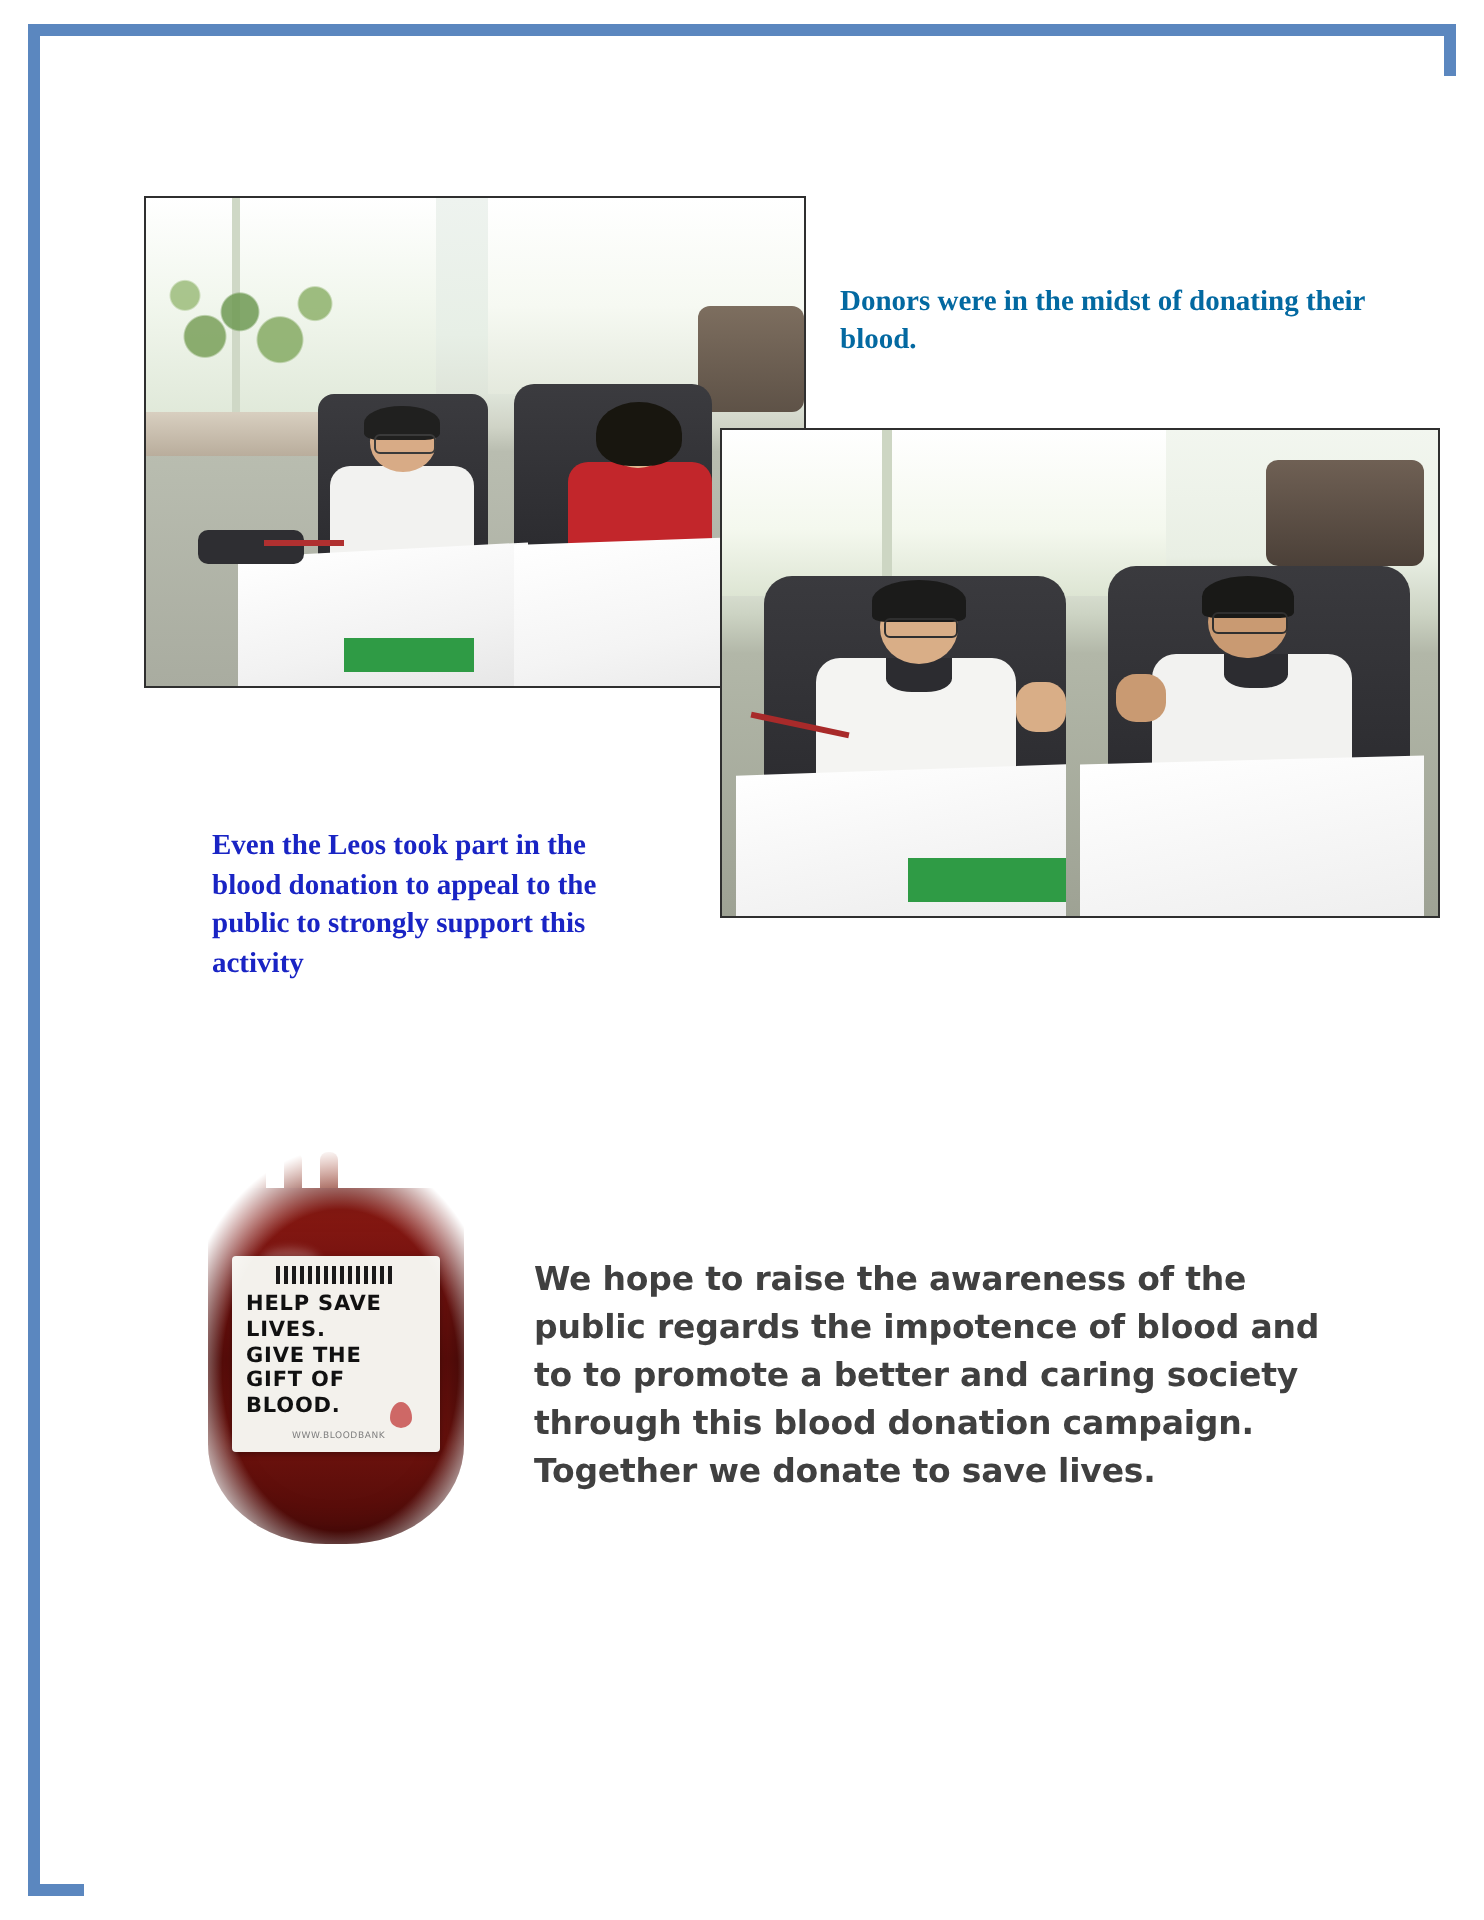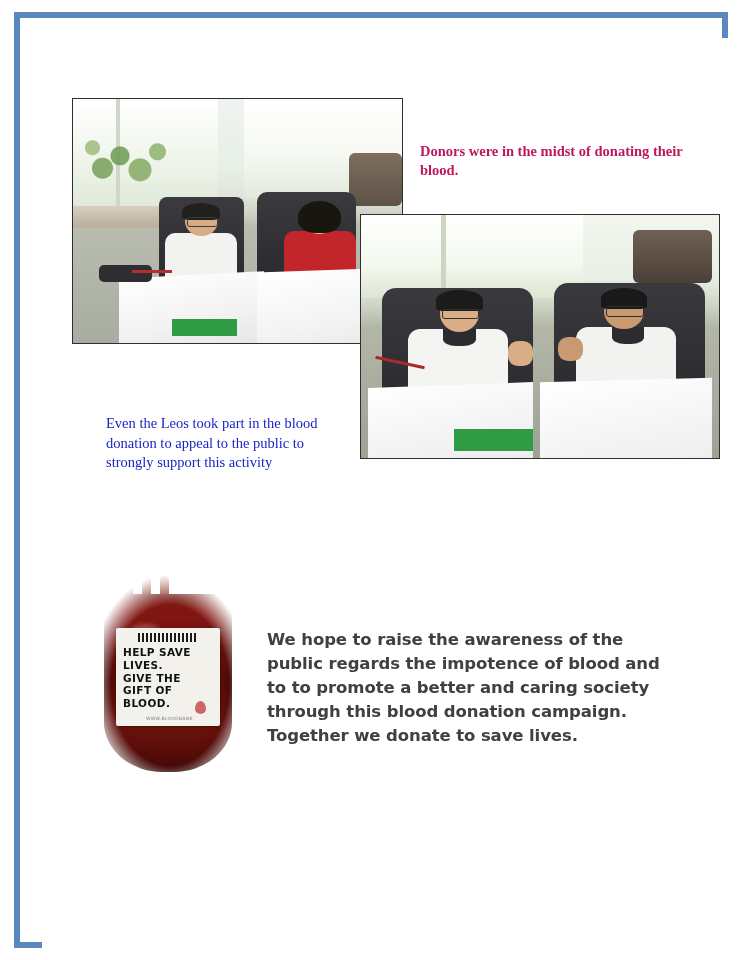--- a/index.html
+++ b/index.html
@@ -250,34 +250,34 @@
     position: absolute; left: 4%; top: 60%; width: 14%; height: 3px;
     background: #a82a2a; transform: rotate(12deg);
   }
 
   
   .caption-gold {
     position: absolute;
     left: 400px;
     top: 124px;
     width: 270px;
-    color: #be185d;
+    color: #0369a1;
     font-family: "Liberation Serif", serif;
     font-weight: bold;
     font-size: 14.5px;
     line-height: 1.28;
   }
   .caption-blue {
     position: absolute;
     left: 86px;
     top: 396px;
     width: 215px;
     color: #1924c4;
     font-family: "Liberation Serif", serif;
-    font-weight: normal;
+    font-weight: bold;
     font-size: 14.5px;
     line-height: 1.36;
   }
 
   
   #blood-bag {
     position: absolute;
     left: 70px;
     top: 558px;
     width: 160px;

